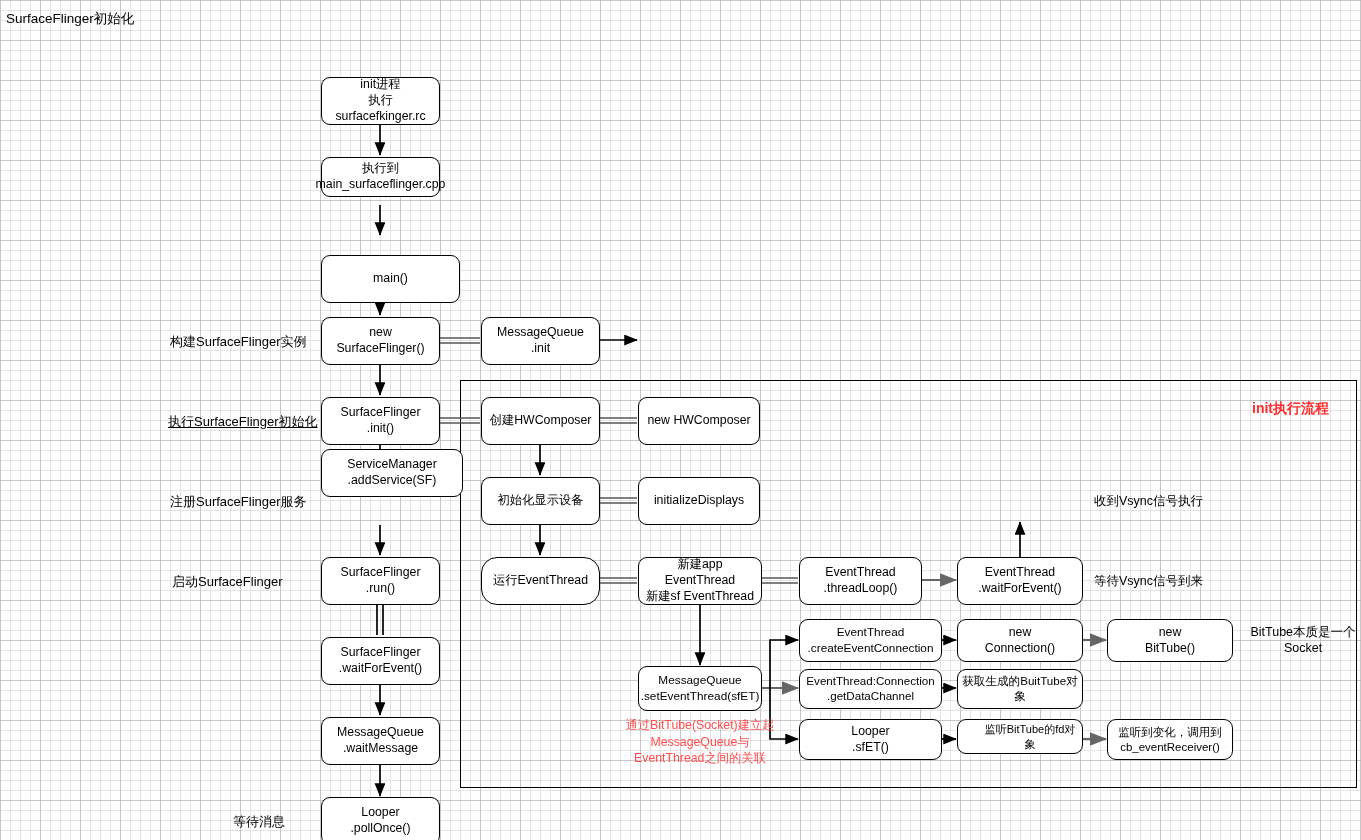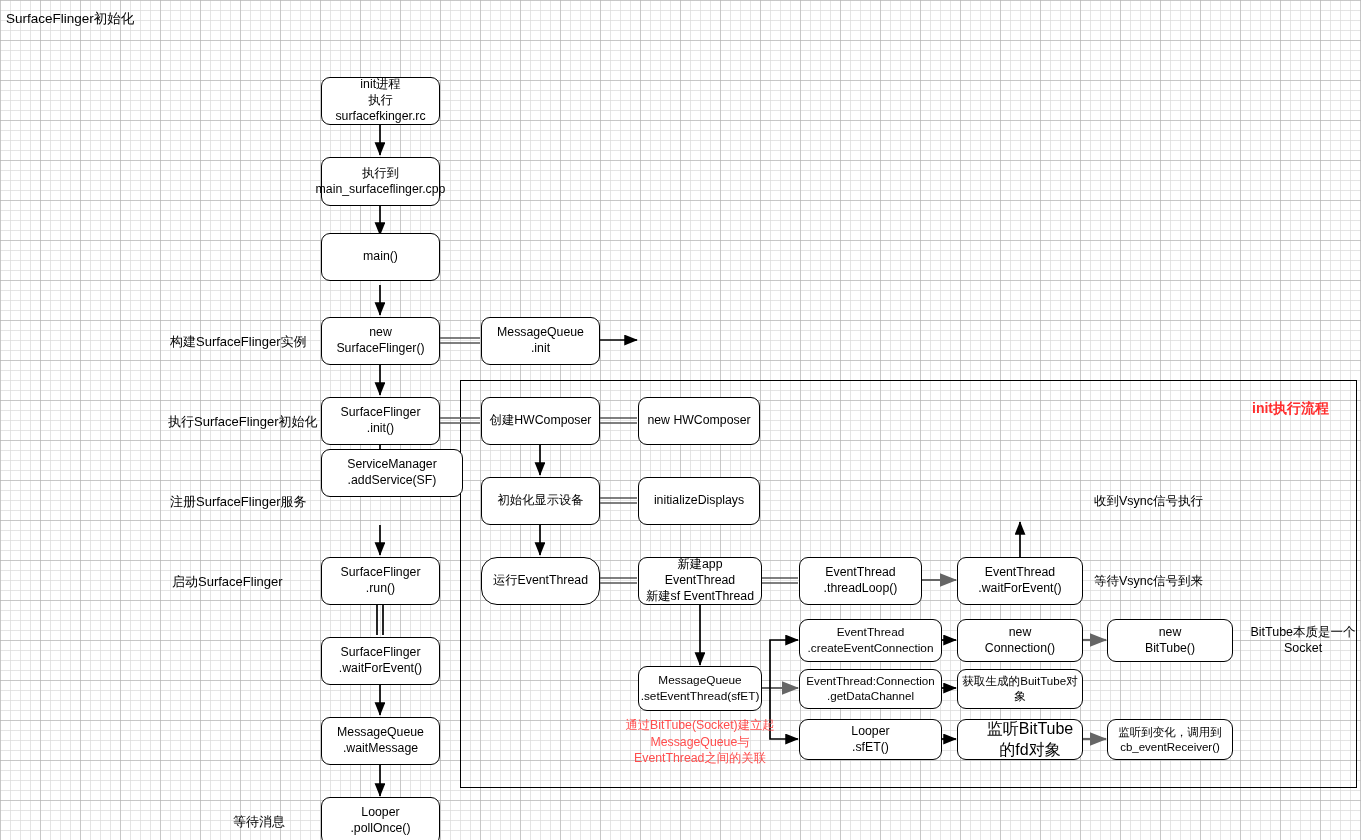--- a/index.html
+++ b/index.html
@@ -124,40 +124,40 @@
     <path class="lnk" d="M942,640 L956,640" marker-end="url(#ah)"></path>
     <path class="lnkg" d="M1082,640 L1106,640" marker-end="url(#ahg)"></path>
 
     <path class="lnk" d="M942,688 L956,688" marker-end="url(#ah)"></path>
 
     <path class="lnk" d="M942,739 L956,739" marker-end="url(#ah)"></path>
     <path class="lnkg" d="M1082,739 L1106,739" marker-end="url(#ahg)"></path>
   </svg>
 
   <div class="rowlabel" style="left:170px;top:333px;">构建SurfaceFlinger实例</div>
-  <div class="rowlabel" style="left:168px;top:413px;">执行SurfaceFlinger初始化</div>
+  <div class="rowlabel" style="left:168px;top:413px;text-decoration:underline;">执行SurfaceFlinger初始化</div>
   <div class="rowlabel" style="left:170px;top:493px;">注册SurfaceFlinger服务</div>
   <div class="rowlabel" style="left:172px;top:573px;">启动SurfaceFlinger</div>
   <div class="rowlabel" style="left:233px;top:813px;">等待消息</div>
 
   <div class="node" style="left:321px;top:77px;width:119px;height:48px;">
     <div>
         <span>init进程</span>
         <span>执行surfacefkinger.rc</span>
       </div>
   </div>
 
-  <div class="node" style="left:321px;top:157px;width:119px;height:49px;">
+  <div class="node" style="left:321px;top:157px;width:119px;height:40px;">
     <div>
         <span>执行到</span>
         <span>main_surfaceflinger.cpp</span>
       </div>
   </div>
 
-  <div class="node" style="left:321px;top:233px;width:119px;height:48px;text-align:center;">
+  <div class="node" style="left:321px;top:255px;width:139px;height:48px;text-align:center;">
     <div>
         <span>main()</span>
       </div>
   </div>
 
   <div class="node" style="left:321px;top:317px;width:119px;height:48px;">
     <div>
         <span>new SurfaceFlinger()</span>
       </div>
   </div>
@@ -306,21 +306,21 @@
       </div>
   </div>
 
   <div class="node" style="left:799px;top:719px;width:143px;height:41px;">
     <div>
         <span>Looper</span>
         <span>.sfET()</span>
       </div>
   </div>
 
-  <div class="node" style="left:957px;top:719px;width:126px;height:41px;font-size:16px;padding-left:24px;">
+  <div class="node" style="left:957px;top:719px;width:126px;height:35px;font-size:11px;padding-left:24px;">
     <div>
         <span>监听BitTube的fd对象</span>
       </div>
   </div>
 
   <div class="node" style="left:1107px;top:719px;width:126px;height:41px;font-size:11.5px;">
     <div>
         <span>监听到变化，调用到</span>
         <span>cb_eventReceiver()</span>
       </div>

